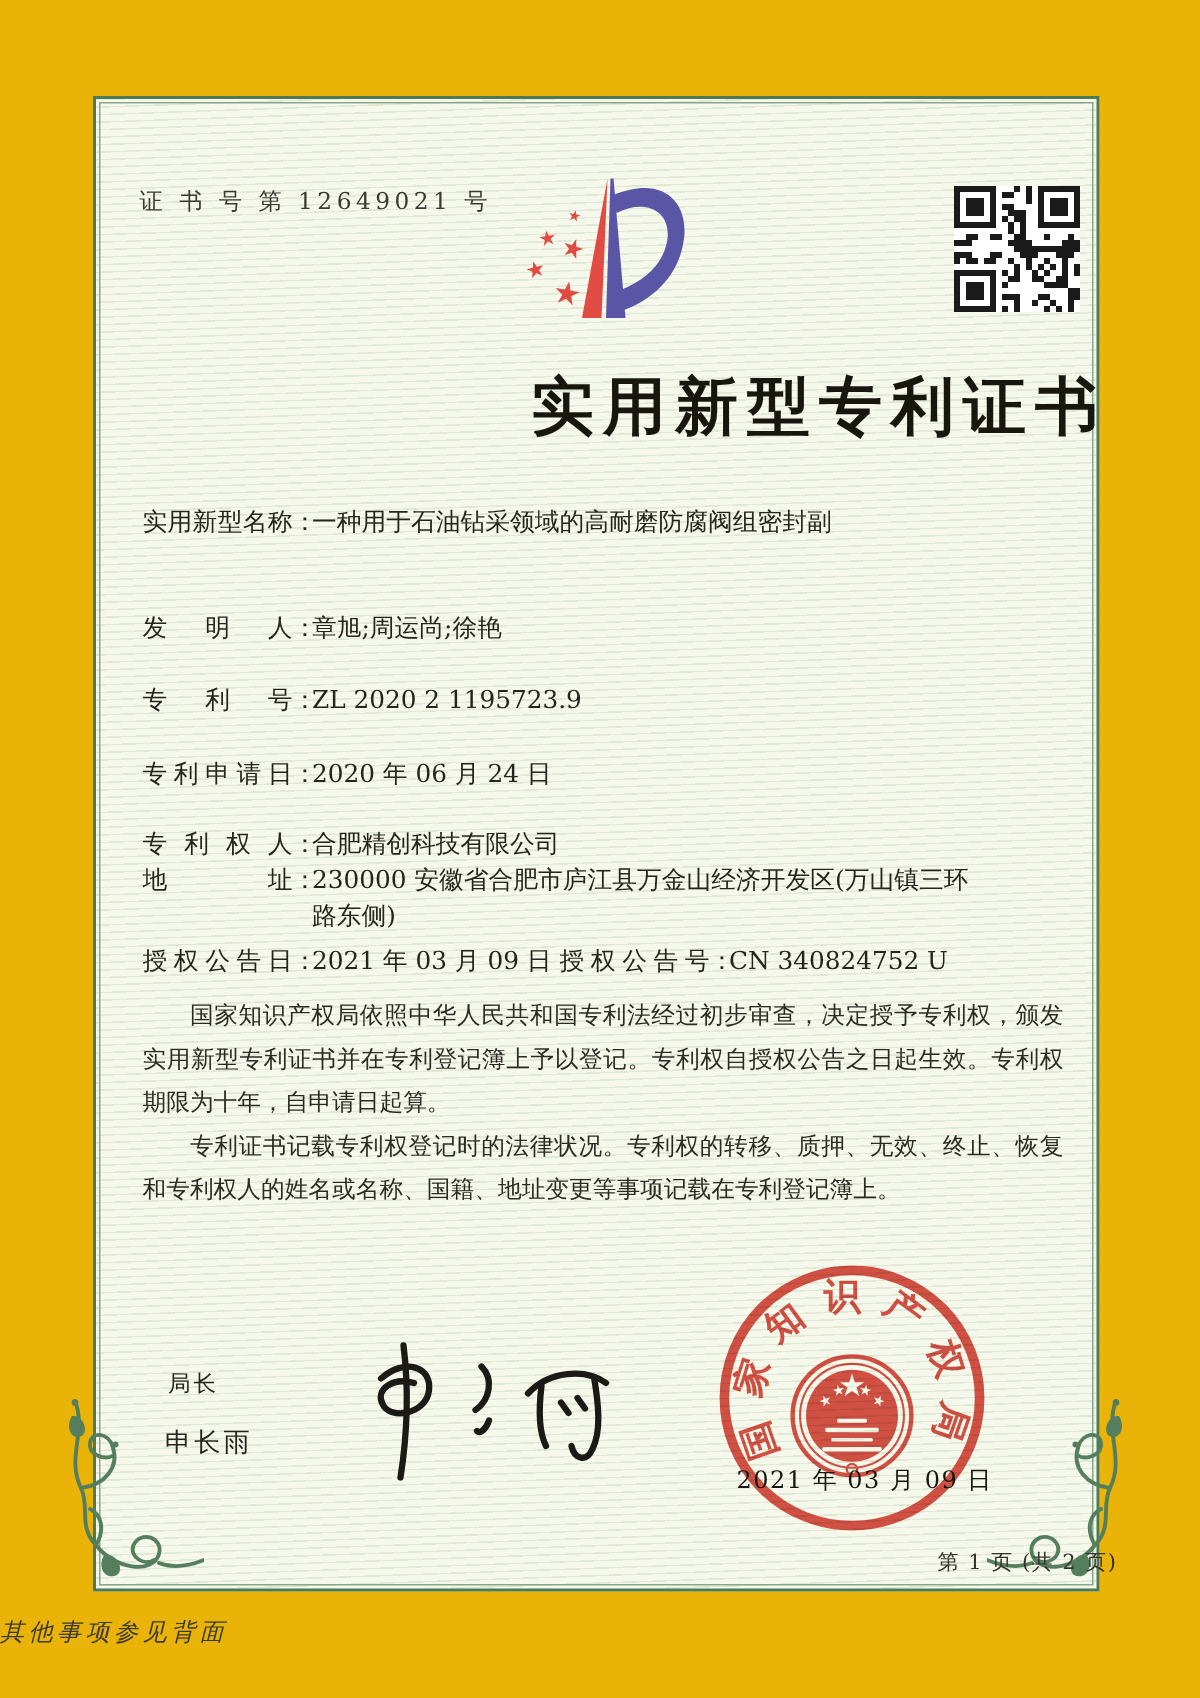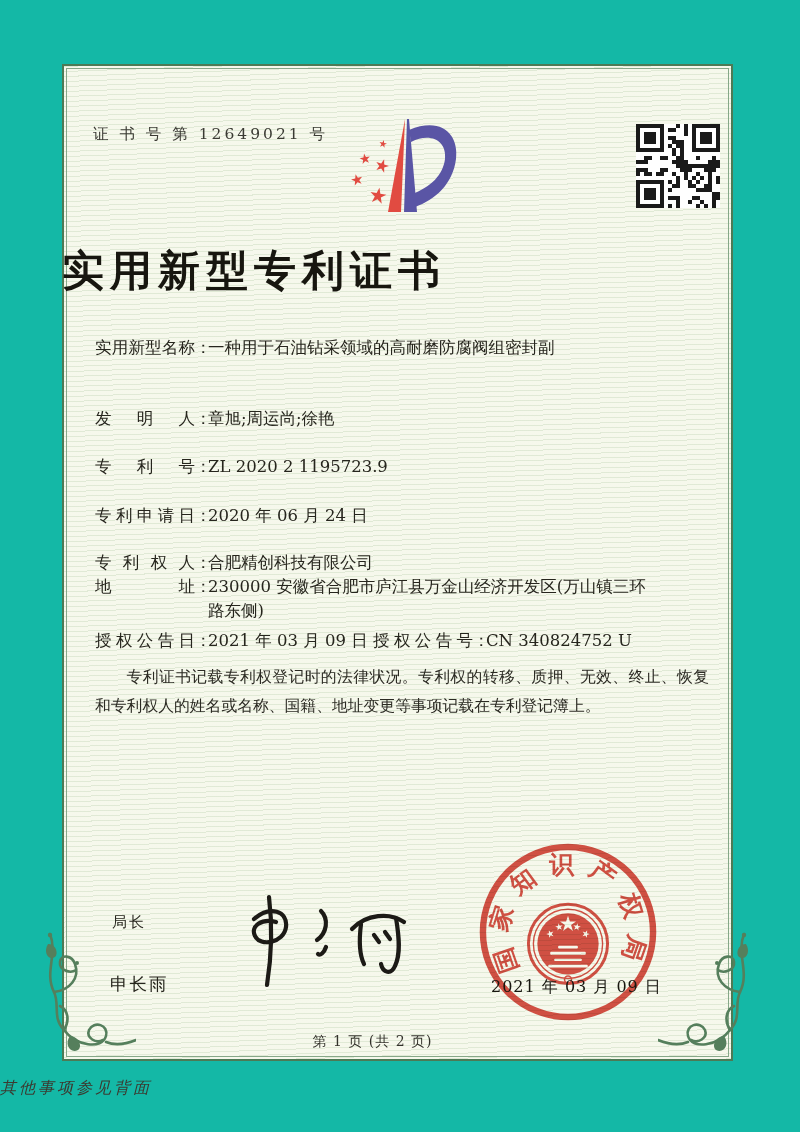--- a/index.html
+++ b/index.html
@@ -1,19 +1,19 @@
 <!DOCTYPE html>
 <html><head>
 <meta charset="utf-8">
 <style>
   * { margin:0; padding:0; box-sizing:border-box; }
   html,body { background:#ffffff; }
   body { font-family:"DejaVu Serif","Liberation Serif",serif; }
   #page {
-    position:relative; width:800px; height:1132px; background:#14b8a6; overflow:hidden;
+    position:relative; width:800px; height:1132px; background:#eab308; overflow:hidden;
   }
   
   .frame {
     position:absolute; left:62px; top:64px; width:671px; height:997px;
     border:2.5px solid #4d7a55; z-index:0;
     background:
       repeating-linear-gradient(178deg,
         rgba(150,185,140,0.22) 0px, rgba(150,185,140,0.22) 1px,
         rgba(246,248,236,0.9) 1px, rgba(246,248,236,0.9) 5px),
       #f5f7ea;
@@ -27,21 +27,21 @@
 
   .cert-number {
     position:absolute; left:93px; top:124px; z-index:2;
     font-size:15.5px; letter-spacing:3px; color:#3a3a33;
   }
   .logo { position:absolute; left:347px; top:114px; z-index:2; }
   .qr   { position:absolute; left:636px; top:124px; z-index:2; }
 
   .title {
     position:absolute; left:62px; top:243px; width:676px; z-index:2;
-    text-align:left; font-size:42px; font-weight:bold; color:#17160f;
+    text-align:right; font-size:42px; font-weight:bold; color:#17160f;
     letter-spacing:6px; white-space:nowrap;
   }
 
   .fields { position:absolute; left:95px; top:336px; width:620px; z-index:2;
     font-size:16.5px; color:#26251d; }
   .frow { line-height:23px; }
   .m1{margin-bottom:47px}.m2{margin-bottom:24px}.m3{margin-bottom:25px}
   .m4{margin-bottom:23px}.m5{}.m6{margin-bottom:6px}
   .flabel {
     display:inline-block; width:100px; vertical-align:top;
@@ -52,32 +52,32 @@
   .gpair1 { display:inline-block; width:278px; vertical-align:top; }
   .gpair2 { display:inline-block; vertical-align:top; }
 
   .body-text {
     position:absolute; left:95px; top:662px; width:614px; z-index:2;
     font-size:15.8px; line-height:29px; color:#2b2a23; text-align:justify;
   }
   .body-text p { text-indent:2em; }
 
   .signer-title { position:absolute; left:112px; top:913px; z-index:2; font-size:15px; color:#26251d; letter-spacing:2px; }
-  .signer-name  { position:absolute; left:110px; top:972px; z-index:2; font-size:17.5px; color:#26251d; letter-spacing:2px; }
+  .signer-name  { position:absolute; left:110px; top:949px; z-index:2; font-size:17.5px; color:#26251d; letter-spacing:2px; }
   .signature    { position:absolute; left:228px; top:891px; z-index:2; }
 
   .seal { position:absolute; left:477px; top:841px; z-index:3; mix-blend-mode:multiply; opacity:0.93; }
   .seal-date {
     position:absolute; left:491px; top:977px; z-index:4;
     font-size:16px; color:#17160f; letter-spacing:1px; font-weight:500;
   }
 
   .page-indicator {
     position:absolute; left:0px; top:1033px; width:745px; z-index:2;
-    text-align:center; font-size:14px; color:#33322b; letter-spacing:1px;
+    text-align:right; font-size:14px; color:#33322b; letter-spacing:1px;
   }
   .back-note {
     position:absolute; left:0px; top:1078px; width:740px; z-index:2;
     text-align:left; font-size:16px; font-style:italic; color:#3b3a30; letter-spacing:3px;
   }
 </style>
 </head>
 <body>
 
 <div id="page">
@@ -279,20 +279,21 @@
     <div class="frow">
       <span class="gpair1">
         <span class="flabel">授权公告日</span><span class="fcolon">：</span><span>2021 年 03 月 09 日</span>
       </span><span class="gpair2">
         <span class="flabel">授权公告号</span><span class="fcolon">：</span><span>CN 340824752 U</span>
       </span>
     </div>
   </div>
 
   <div class="body-text">
+    <p>国家知识产权局依照中华人民共和国专利法经过初步审查，决定授予专利权，颁发实用新型专利证书并在专利登记簿上予以登记。专利权自授权公告之日起生效。专利权期限为十年，自申请日起算。</p>
     <p>专利证书记载专利权登记时的法律状况。专利权的转移、质押、无效、终止、恢复和专利权人的姓名或名称、国籍、地址变更等事项记载在专利登记簿上。</p>
   </div>
 
   <div class="signer-title">局长</div>
   <div class="signer-name">申长雨</div>
   <svg class="signature" width="180" height="98" viewBox="0 0 180 98" fill="none">
     <g stroke="#1c1a16" stroke-width="4.2" stroke-linecap="round">
       <path d="M26,28 C42,14 60,20 58,36 C56,52 32,56 27,45 C22,35 34,27 48,31"></path>
       <path d="M41,6 C44,30 44,62 39,94"></path>
       <path d="M93,20 C101,28 99,42 89,49"></path>

